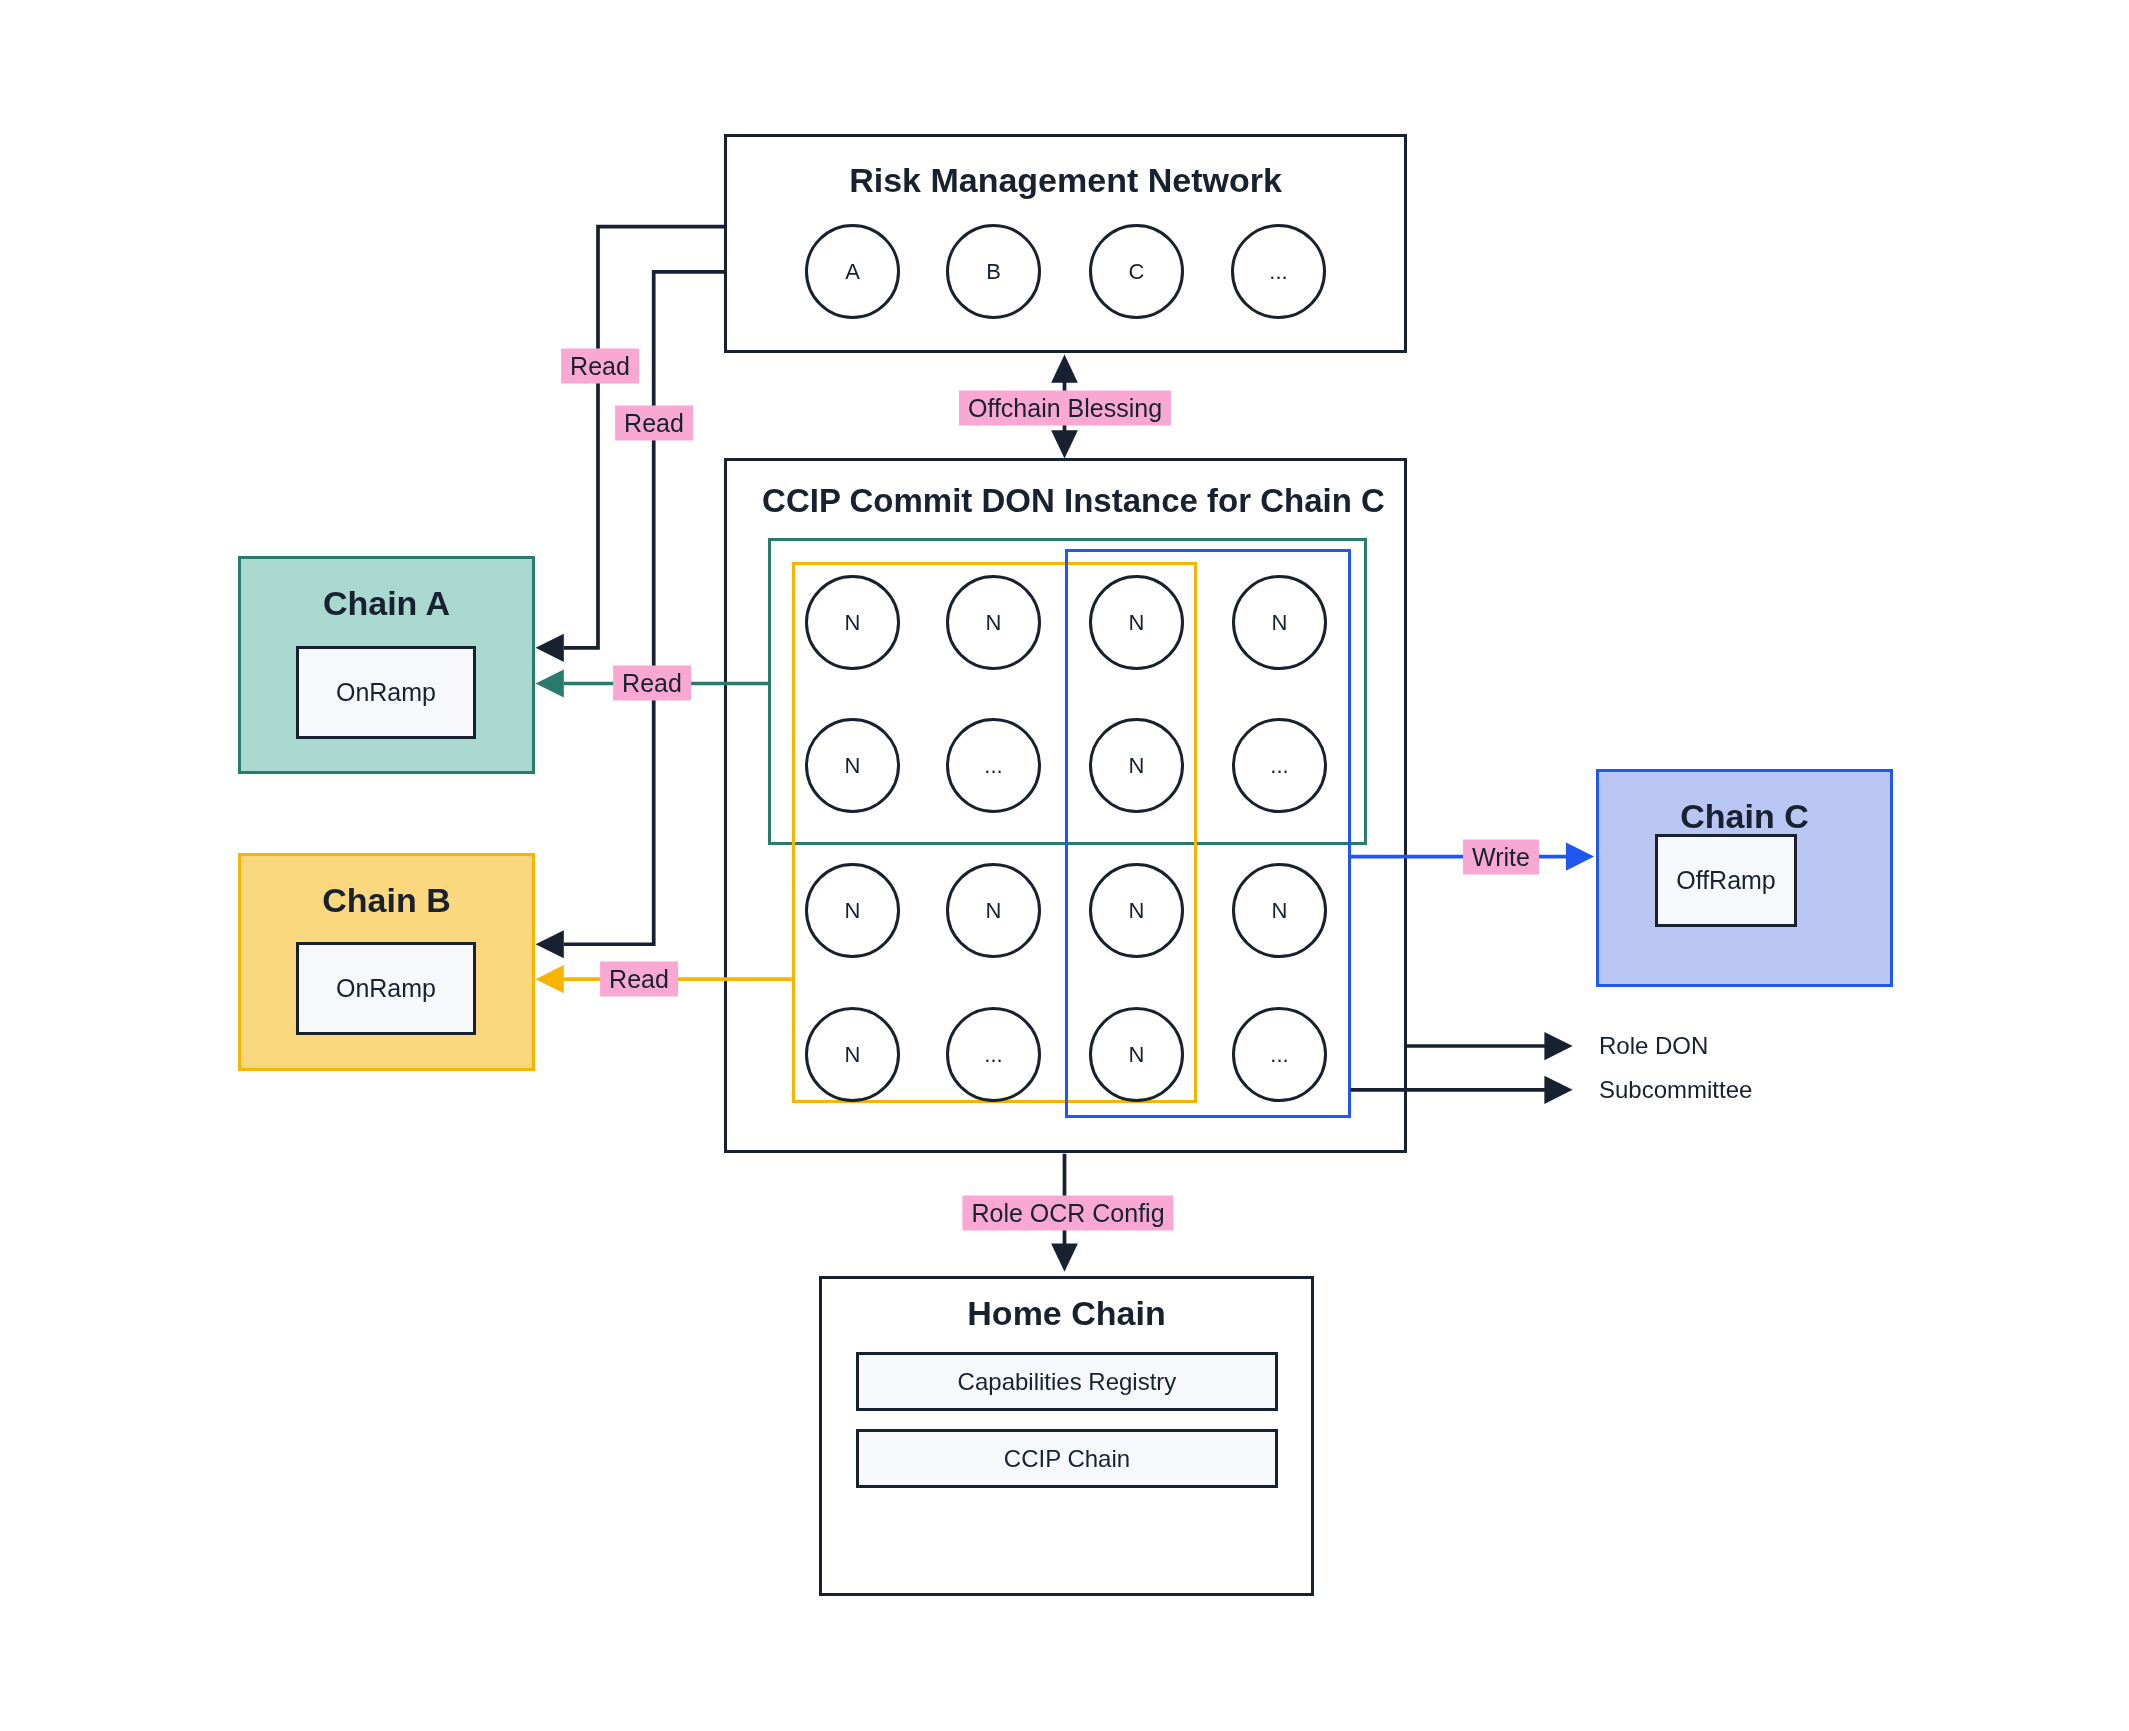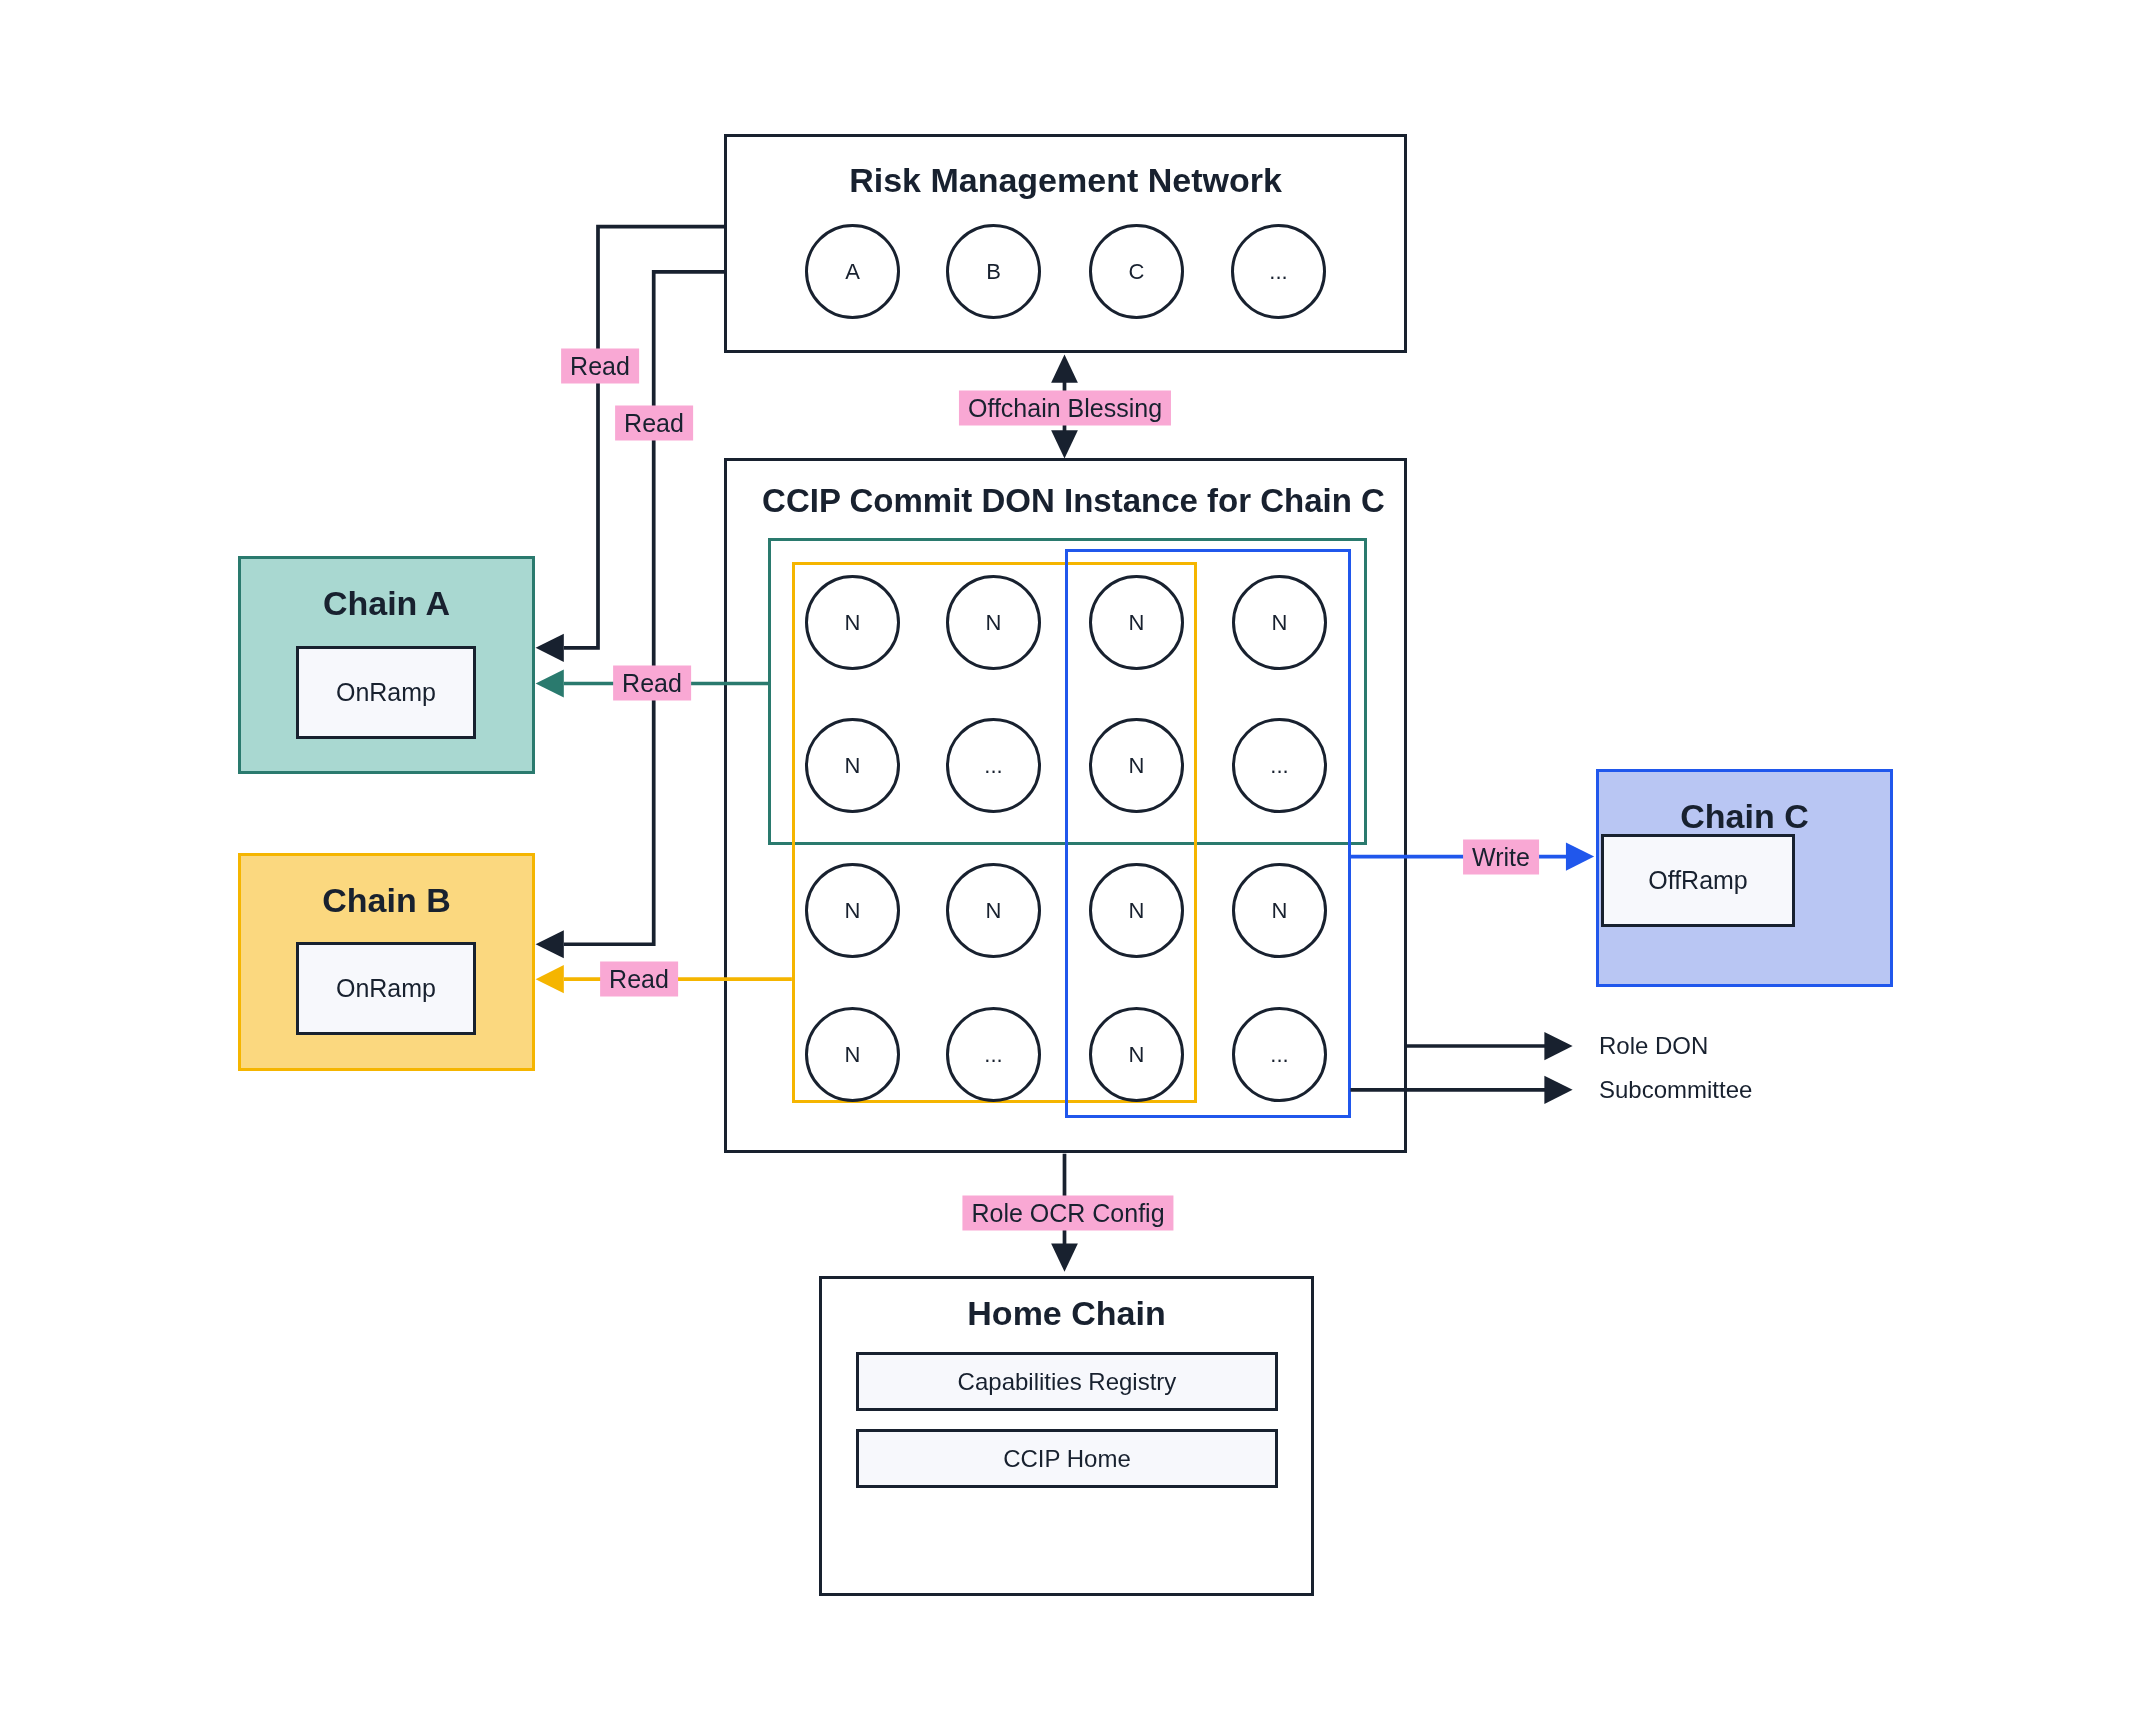--- a/index.html
+++ b/index.html
@@ -124,32 +124,32 @@
   <div class="chain chain-b abs" style="left:238px;top:853px;width:297px;height:218px;">
     <div class="box-title" style="top:25px;">Chain B</div>
   </div>
   <div class="ramp" style="left:296px;top:942px;width:180px;height:93px;">
     <span>OnRamp</span>
   </div>
 
   <div class="chain chain-c abs" style="left:1596px;top:745px;width:297px;height:218px;margin-top:24px;">
     <div class="box-title" style="top:25px;">Chain C</div>
   </div>
-  <div class="ramp" style="left:1601px;top:834px;width:194px;height:93px;">
+  <div class="ramp" style="left:1655px;top:834px;width:142px;height:93px;">
     <span>OffRamp</span>
   </div>
 
   <div class="abs panel" style="left:819px;top:1276px;width:495px;height:320px;">
     <div class="box-title" style="top:15px;">Home Chain</div>
   </div>
   <div class="home-item" style="left:856px;top:1352px;width:422px;height:59px;">
     <span>Capabilities Registry</span>
   </div>
   <div class="home-item" style="left:856px;top:1429px;width:422px;height:59px;">
-    <span>CCIP Home</span>
+    <span>CCIP Chain</span>
   </div>
 
   <svg class="wires" width="2129" height="1731" viewBox="0 0 2866 2330">
     <g>
       <path class="wire w-ink" d="M975,305 L805,305 L805,872 L759,872"></path>
       <polygon class="h-ink" points="721,872 759,853 759,891"></polygon>
     </g>
     <g>
       <path class="wire w-ink" d="M975,366 L880,366 L880,1271 L759,1271"></path>
       <polygon class="h-ink" points="721,1271 759,1252 759,1290"></polygon>

